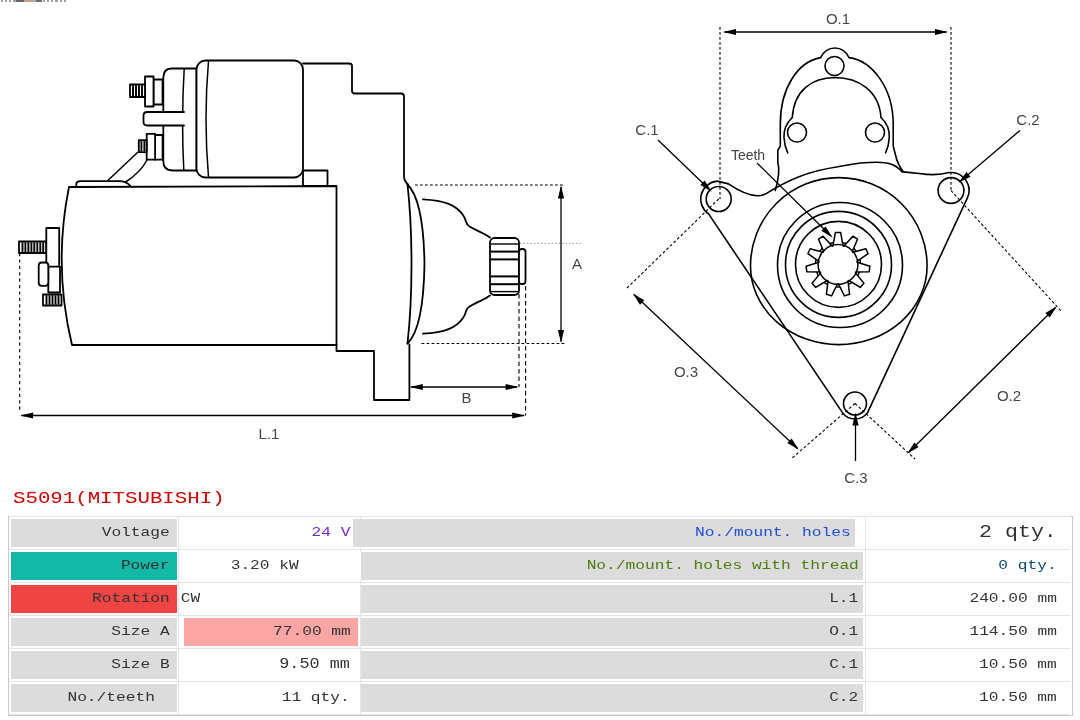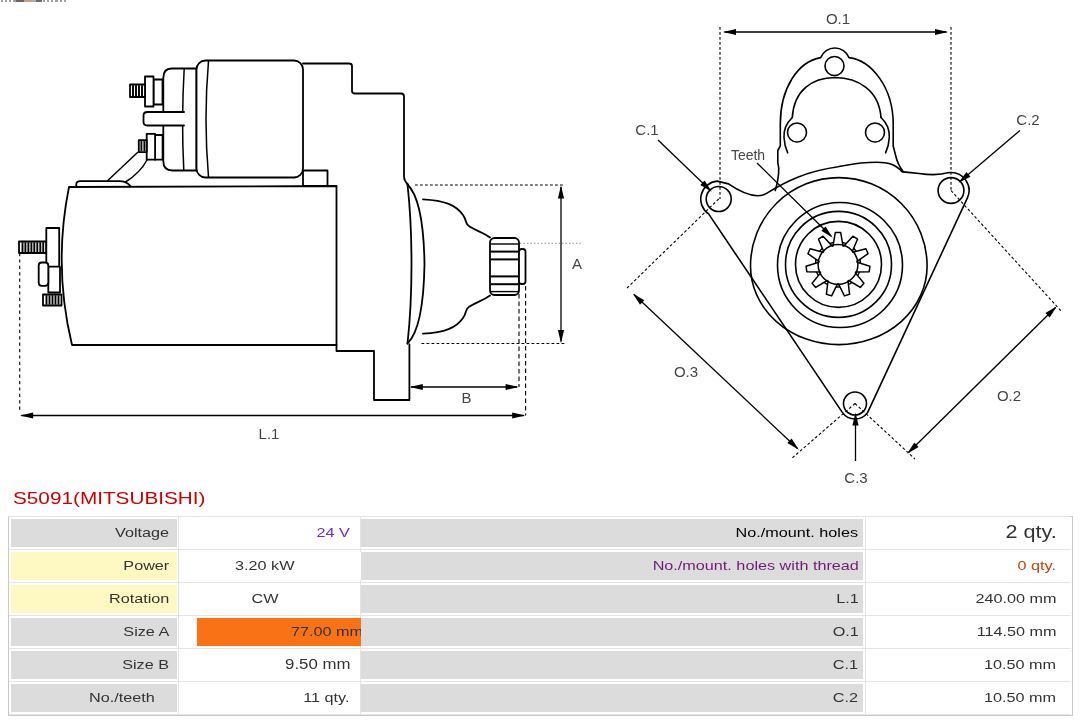--- a/index.html
+++ b/index.html
@@ -1,12 +1,12 @@
 <!DOCTYPE html>
-<html><head><meta charset="utf-8"><style>html,body{margin:0;padding:0;width:1080px;height:720px;background:#fff;font-family:"Liberation Sans",sans-serif;overflow:hidden}div{font-family:Liberation Sans, sans-serif;}</style></head><body>
+<html><head><meta charset="utf-8"><style>html,body{margin:0;padding:0;width:1080px;height:720px;background:#fff;font-family:"Liberation Sans",sans-serif;overflow:hidden}div{font-family:Liberation Mono, monospace;}</style></head><body>
 <div style="position:absolute;left:0;top:0;width:1080px;height:3px">
     <div style="position:absolute;left:0.5px;top:0;width:2.2px;height:1.5px;background:#9aa0a8"></div>
     <div style="position:absolute;left:4.8px;top:0;width:2.2px;height:1.5px;background:#9aa0a8"></div>
     <div style="position:absolute;left:9.1px;top:0;width:2.2px;height:1.5px;background:#9aa0a8"></div>
     <div style="position:absolute;left:13.4px;top:0;width:2.2px;height:1.5px;background:#9aa0a8"></div>
     <div style="position:absolute;left:16px;top:0;width:8px;height:1.5px;background:#64686e"></div>
     <div style="position:absolute;left:24px;top:0;width:7px;height:1.5px;background:#c9a178"></div>
     <div style="position:absolute;left:31px;top:0;width:5px;height:1.5px;background:#a8adb4"></div>
     <div style="position:absolute;left:36px;top:0;width:6px;height:1.5px;background:#696d73"></div>
     <div style="position:absolute;left:42.5px;top:0;width:2.2px;height:1.5px;background:#9aa0a8"></div>
@@ -149,32 +149,32 @@
 <div style="position:absolute;left:9px;top:582.3px;width:1061px;height:1px;background:#e4e4e4;"></div>
 <div style="position:absolute;left:9px;top:615.2px;width:1061px;height:1px;background:#e4e4e4;"></div>
 <div style="position:absolute;left:9px;top:648.2px;width:1061px;height:1px;background:#e4e4e4;"></div>
 <div style="position:absolute;left:9px;top:681.1px;width:1061px;height:1px;background:#e4e4e4;"></div>
 <div style="position:absolute;left:9px;top:714.0px;width:1061px;height:1px;background:#e4e4e4;"></div>
 <div style="position:absolute;left:177.8px;top:516.4px;width:1px;height:197.6px;background:#e4e4e4;"></div>
 <div style="position:absolute;left:359.5px;top:516.4px;width:1px;height:197.6px;background:#e4e4e4;"></div>
 <div style="position:absolute;left:864.5px;top:516.4px;width:1px;height:197.6px;background:#e4e4e4;"></div>
 <div style="position:absolute;height:27.5px;line-height:27.5px;font-size:13.5px;color:#333;text-align:right;box-sizing:border-box;padding-right:7px;left:11px;top:519.3px;width:165.5px;background:#dcdcdc;"><span style="display:inline-block;transform:scaleX(1.2);transform-origin:100% 50%;">Voltage</span></div>
 <div style="position:absolute;height:27.5px;line-height:27.5px;font-size:13.5px;color:#6d28d9;text-align:right;box-sizing:border-box;padding-right:7px;left:183.5px;top:519.3px;width:173.5px;background:#fff;"><span style="display:inline-block;transform:scaleX(1.2);transform-origin:100% 50%;">24 V</span></div>
-<div style="position:absolute;height:27.5px;line-height:27.5px;font-size:13.5px;color:#000000;text-align:right;box-sizing:border-box;padding-right:7px;left:361px;top:519.3px;width:501.5px;background:#dcdcdc;padding-right:4px;"><span style="display:inline-block;transform:scaleX(1.2);transform-origin:100% 50%;">No./mount. holes</span></div>
+<div style="position:absolute;height:27.5px;line-height:27.5px;font-size:13.5px;color:#1d4ed8;text-align:right;box-sizing:border-box;padding-right:7px;left:353px;top:519.3px;width:501.5px;background:#dcdcdc;padding-right:4px;"><span style="display:inline-block;transform:scaleX(1.2);transform-origin:100% 50%;">No./mount. holes</span></div>
 <div style="position:absolute;height:27.5px;line-height:27.5px;font-size:18px;color:#333;text-align:right;box-sizing:border-box;padding-right:7px;left:866.5px;top:519.3px;width:202px;background:#fff;padding-right:12px;"><span style="display:inline-block;transform:scaleX(1.2);transform-origin:100% 50%;">2 qty.</span></div>
-<div style="position:absolute;height:27.5px;line-height:27.5px;font-size:13.5px;color:#333;text-align:right;box-sizing:border-box;padding-right:7px;left:11px;top:552.2px;width:165.5px;background:#fef9c3;"><span style="display:inline-block;transform:scaleX(1.2);transform-origin:100% 50%;">Power</span></div>
+<div style="position:absolute;height:27.5px;line-height:27.5px;font-size:13.5px;color:#333;text-align:right;box-sizing:border-box;padding-right:7px;left:11px;top:552.2px;width:165.5px;background:#14b8a6;"><span style="display:inline-block;transform:scaleX(1.2);transform-origin:100% 50%;">Power</span></div>
 <div style="position:absolute;height:27.5px;line-height:27.5px;font-size:13.5px;color:#333;text-align:center;box-sizing:border-box;padding-right:7px;left:187px;top:552.2px;width:173.5px;background:#fff;"><span style="display:inline-block;transform:scaleX(1.2);transform-origin:100% 50%;">3.20 kW</span></div>
-<div style="position:absolute;height:27.5px;line-height:27.5px;font-size:13.5px;color:#701a75;text-align:right;box-sizing:border-box;padding-right:7px;left:361px;top:552.2px;width:501.5px;background:#dcdcdc;padding-right:4px;"><span style="display:inline-block;transform:scaleX(1.2);transform-origin:100% 50%;">No./mount. holes with thread</span></div>
-<div style="position:absolute;height:27.5px;line-height:27.5px;font-size:13.5px;color:#c2410c;text-align:right;box-sizing:border-box;padding-right:7px;left:866.5px;top:552.2px;width:202px;background:#fff;padding-right:12px;"><span style="display:inline-block;transform:scaleX(1.2);transform-origin:100% 50%;">0 qty.</span></div>
-<div style="position:absolute;height:27.5px;line-height:27.5px;font-size:13.5px;color:#333;text-align:right;box-sizing:border-box;padding-right:7px;left:11px;top:585.2px;width:165.5px;background:#fef9c3;"><span style="display:inline-block;transform:scaleX(1.2);transform-origin:100% 50%;">Rotation</span></div>
-<div style="position:absolute;height:27.5px;line-height:27.5px;font-size:13.5px;color:#333;text-align:center;box-sizing:border-box;padding-right:7px;left:183.5px;top:585.2px;width:173.5px;background:#fff;"><span style="display:inline-block;transform:scaleX(1.2);transform-origin:100% 50%;">CW</span></div>
+<div style="position:absolute;height:27.5px;line-height:27.5px;font-size:13.5px;color:#4d7c0f;text-align:right;box-sizing:border-box;padding-right:7px;left:361px;top:552.2px;width:501.5px;background:#dcdcdc;padding-right:4px;"><span style="display:inline-block;transform:scaleX(1.2);transform-origin:100% 50%;">No./mount. holes with thread</span></div>
+<div style="position:absolute;height:27.5px;line-height:27.5px;font-size:13.5px;color:#0c4a6e;text-align:right;box-sizing:border-box;padding-right:7px;left:866.5px;top:552.2px;width:202px;background:#fff;padding-right:12px;"><span style="display:inline-block;transform:scaleX(1.2);transform-origin:100% 50%;">0 qty.</span></div>
+<div style="position:absolute;height:27.5px;line-height:27.5px;font-size:13.5px;color:#333;text-align:right;box-sizing:border-box;padding-right:7px;left:11px;top:585.2px;width:165.5px;background:#ef4444;"><span style="display:inline-block;transform:scaleX(1.2);transform-origin:100% 50%;">Rotation</span></div>
+<div style="position:absolute;height:27.5px;line-height:27.5px;font-size:13.5px;color:#333;text-align:left;box-sizing:border-box;padding-right:7px;left:183.5px;top:585.2px;width:173.5px;background:#fff;"><span style="display:inline-block;transform:scaleX(1.2);transform-origin:100% 50%;">CW</span></div>
 <div style="position:absolute;height:27.5px;line-height:27.5px;font-size:13.5px;color:#333;text-align:right;box-sizing:border-box;padding-right:7px;left:361px;top:585.2px;width:501.5px;background:#dcdcdc;padding-right:4px;"><span style="display:inline-block;transform:scaleX(1.2);transform-origin:100% 50%;">L.1</span></div>
 <div style="position:absolute;height:27.5px;line-height:27.5px;font-size:13.5px;color:#333;text-align:right;box-sizing:border-box;padding-right:7px;left:866.5px;top:585.2px;width:202px;background:#fff;padding-right:12px;"><span style="display:inline-block;transform:scaleX(1.2);transform-origin:100% 50%;">240.00 mm</span></div>
 <div style="position:absolute;height:27.5px;line-height:27.5px;font-size:13.5px;color:#333;text-align:right;box-sizing:border-box;padding-right:7px;left:11px;top:618.1px;width:165.5px;background:#dcdcdc;"><span style="display:inline-block;transform:scaleX(1.2);transform-origin:100% 50%;">Size A</span></div>
-<div style="position:absolute;height:27.5px;line-height:27.5px;font-size:13.5px;color:#333;text-align:right;box-sizing:border-box;padding-right:7px;left:197px;top:618.1px;width:173.5px;background:#f97316;"><span style="display:inline-block;transform:scaleX(1.2);transform-origin:100% 50%;">77.00 mm</span></div>
+<div style="position:absolute;height:27.5px;line-height:27.5px;font-size:13.5px;color:#333;text-align:right;box-sizing:border-box;padding-right:7px;left:184px;top:618.1px;width:173.5px;background:#fca5a5;"><span style="display:inline-block;transform:scaleX(1.2);transform-origin:100% 50%;">77.00 mm</span></div>
 <div style="position:absolute;height:27.5px;line-height:27.5px;font-size:13.5px;color:#333;text-align:right;box-sizing:border-box;padding-right:7px;left:361px;top:618.1px;width:501.5px;background:#dcdcdc;padding-right:4px;"><span style="display:inline-block;transform:scaleX(1.2);transform-origin:100% 50%;">O.1</span></div>
 <div style="position:absolute;height:27.5px;line-height:27.5px;font-size:13.5px;color:#333;text-align:right;box-sizing:border-box;padding-right:7px;left:866.5px;top:618.1px;width:202px;background:#fff;padding-right:12px;"><span style="display:inline-block;transform:scaleX(1.2);transform-origin:100% 50%;">114.50 mm</span></div>
 <div style="position:absolute;height:27.5px;line-height:27.5px;font-size:13.5px;color:#333;text-align:right;box-sizing:border-box;padding-right:7px;left:11px;top:651.1px;width:165.5px;background:#dcdcdc;"><span style="display:inline-block;transform:scaleX(1.2);transform-origin:100% 50%;">Size B</span></div>
 <div style="position:absolute;height:27.5px;line-height:27.5px;font-size:14px;color:#333;text-align:right;box-sizing:border-box;padding-right:7px;left:183.5px;top:651.1px;width:173.5px;background:#fff;"><span style="display:inline-block;transform:scaleX(1.2);transform-origin:100% 50%;">9.50 mm</span></div>
 <div style="position:absolute;height:27.5px;line-height:27.5px;font-size:13.5px;color:#333;text-align:right;box-sizing:border-box;padding-right:7px;left:361px;top:651.1px;width:501.5px;background:#dcdcdc;padding-right:4px;"><span style="display:inline-block;transform:scaleX(1.2);transform-origin:100% 50%;">C.1</span></div>
 <div style="position:absolute;height:27.5px;line-height:27.5px;font-size:13.5px;color:#333;text-align:right;box-sizing:border-box;padding-right:7px;left:866.5px;top:651.1px;width:202px;background:#fff;padding-right:12px;"><span style="display:inline-block;transform:scaleX(1.2);transform-origin:100% 50%;">10.50 mm</span></div>
 <div style="position:absolute;height:27.5px;line-height:27.5px;font-size:13.5px;color:#333;text-align:right;box-sizing:border-box;padding-right:22px;left:11px;top:684.0px;width:165.5px;background:#dcdcdc;"><span style="display:inline-block;transform:scaleX(1.2);transform-origin:100% 50%;">No./teeth</span></div>
 <div style="position:absolute;height:27.5px;line-height:27.5px;font-size:13.5px;color:#333;text-align:right;box-sizing:border-box;padding-right:7px;left:183.5px;top:684.0px;width:173.5px;background:#fff;"><span style="display:inline-block;transform:scaleX(1.2);transform-origin:100% 50%;">11 qty.</span></div>
 <div style="position:absolute;height:27.5px;line-height:27.5px;font-size:13.5px;color:#333;text-align:right;box-sizing:border-box;padding-right:7px;left:361px;top:684.0px;width:501.5px;background:#dcdcdc;padding-right:4px;"><span style="display:inline-block;transform:scaleX(1.2);transform-origin:100% 50%;">C.2</span></div>
 <div style="position:absolute;height:27.5px;line-height:27.5px;font-size:13.5px;color:#333;text-align:right;box-sizing:border-box;padding-right:7px;left:866.5px;top:684.0px;width:202px;background:#fff;padding-right:12px;"><span style="display:inline-block;transform:scaleX(1.2);transform-origin:100% 50%;">10.50 mm</span></div>

